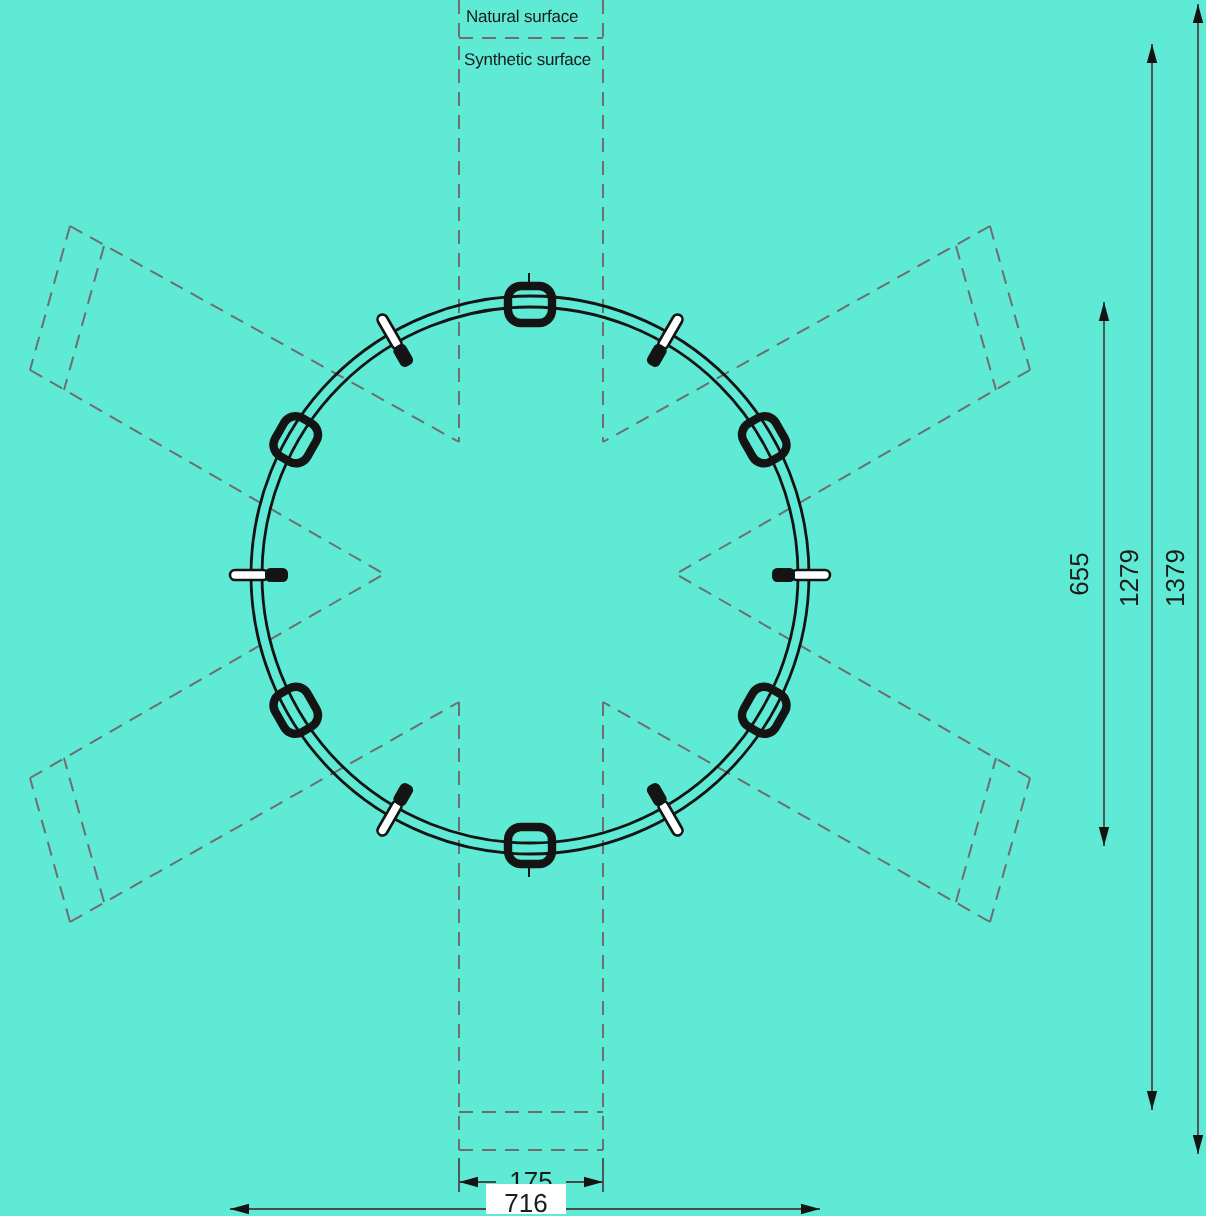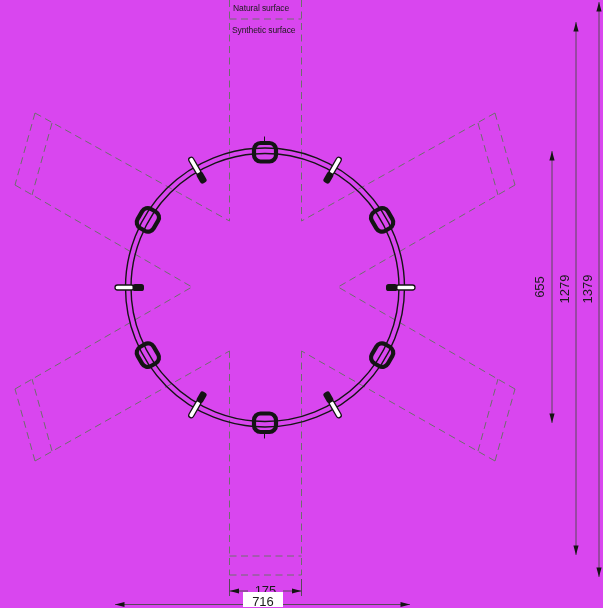--- a/index.html
+++ b/index.html
@@ -4,21 +4,21 @@
 <style>
   html, body {
     margin: 0;
     padding: 0;
     background: #ffffff;
   }
   .canvas {
     position: relative;
     width: 603px;
     height: 608px;
-    background: #d946ef;
+    background: #5eead4;
     overflow: hidden;
   }
   svg { display: block; }
   svg text {
     font-family: "Liberation Sans", "DejaVu Sans", sans-serif;
     fill: #1b1b1b;
   }
   .surface-label { font-size: 8.5px; letter-spacing: -0.1px; }
   .dim-label { font-size: 13px; }
 </style>

